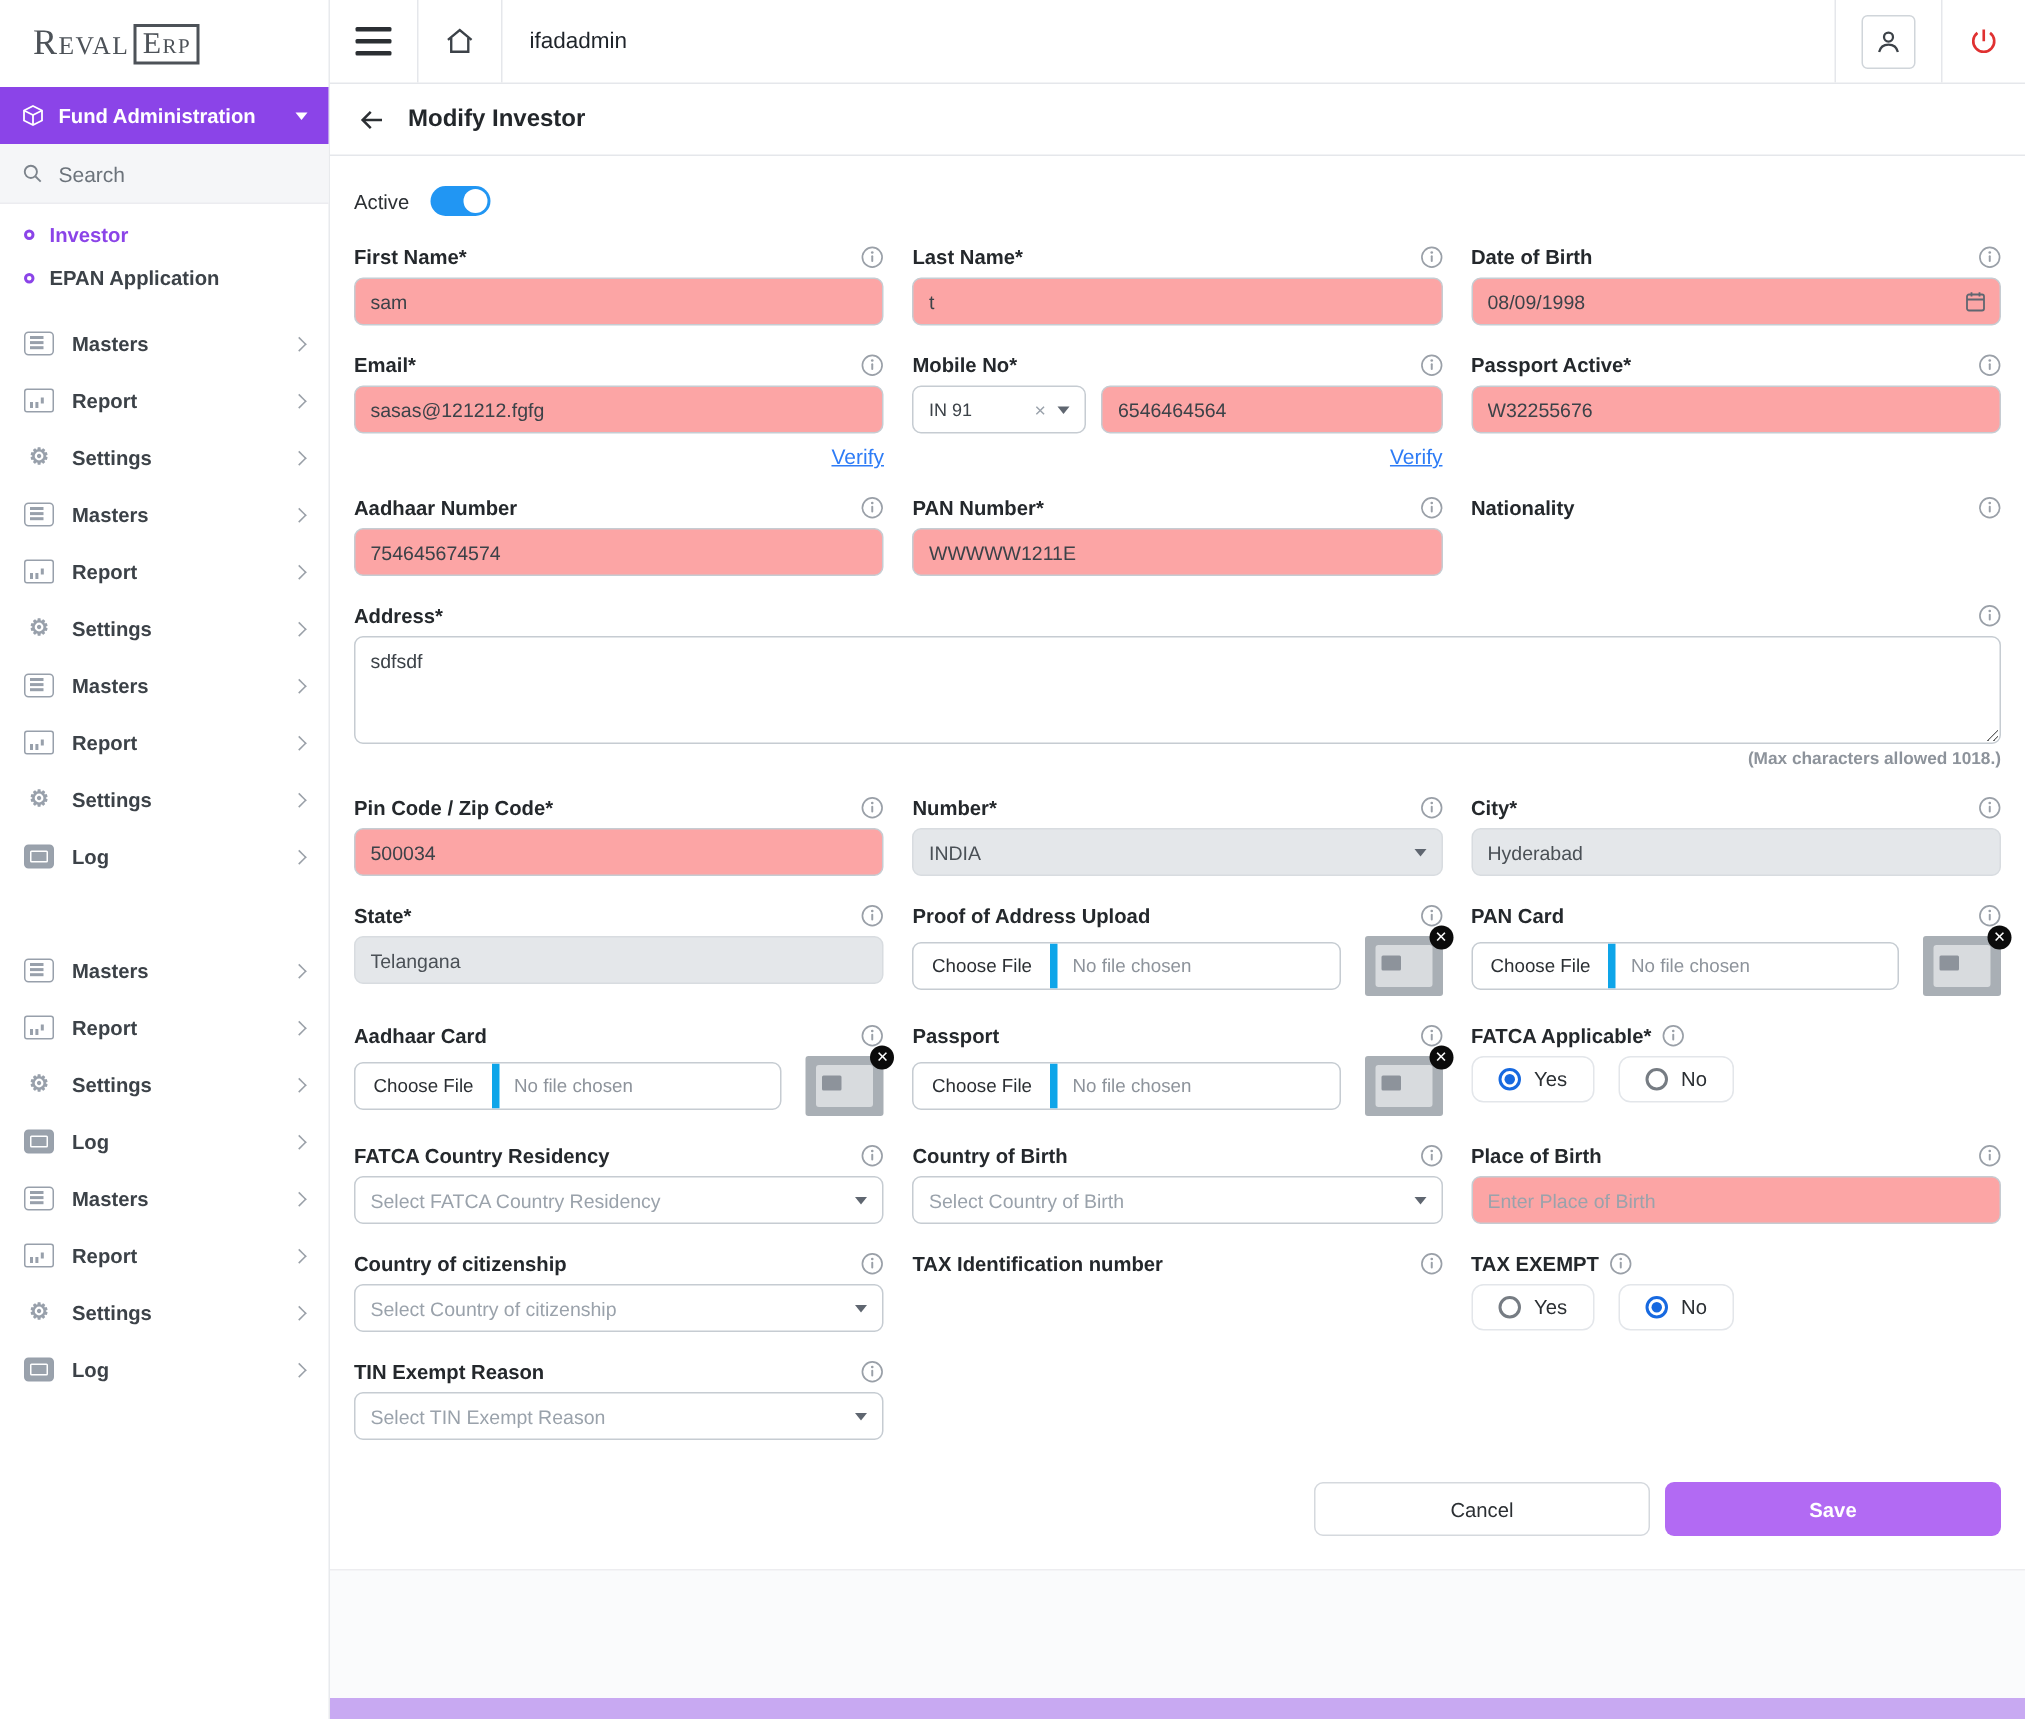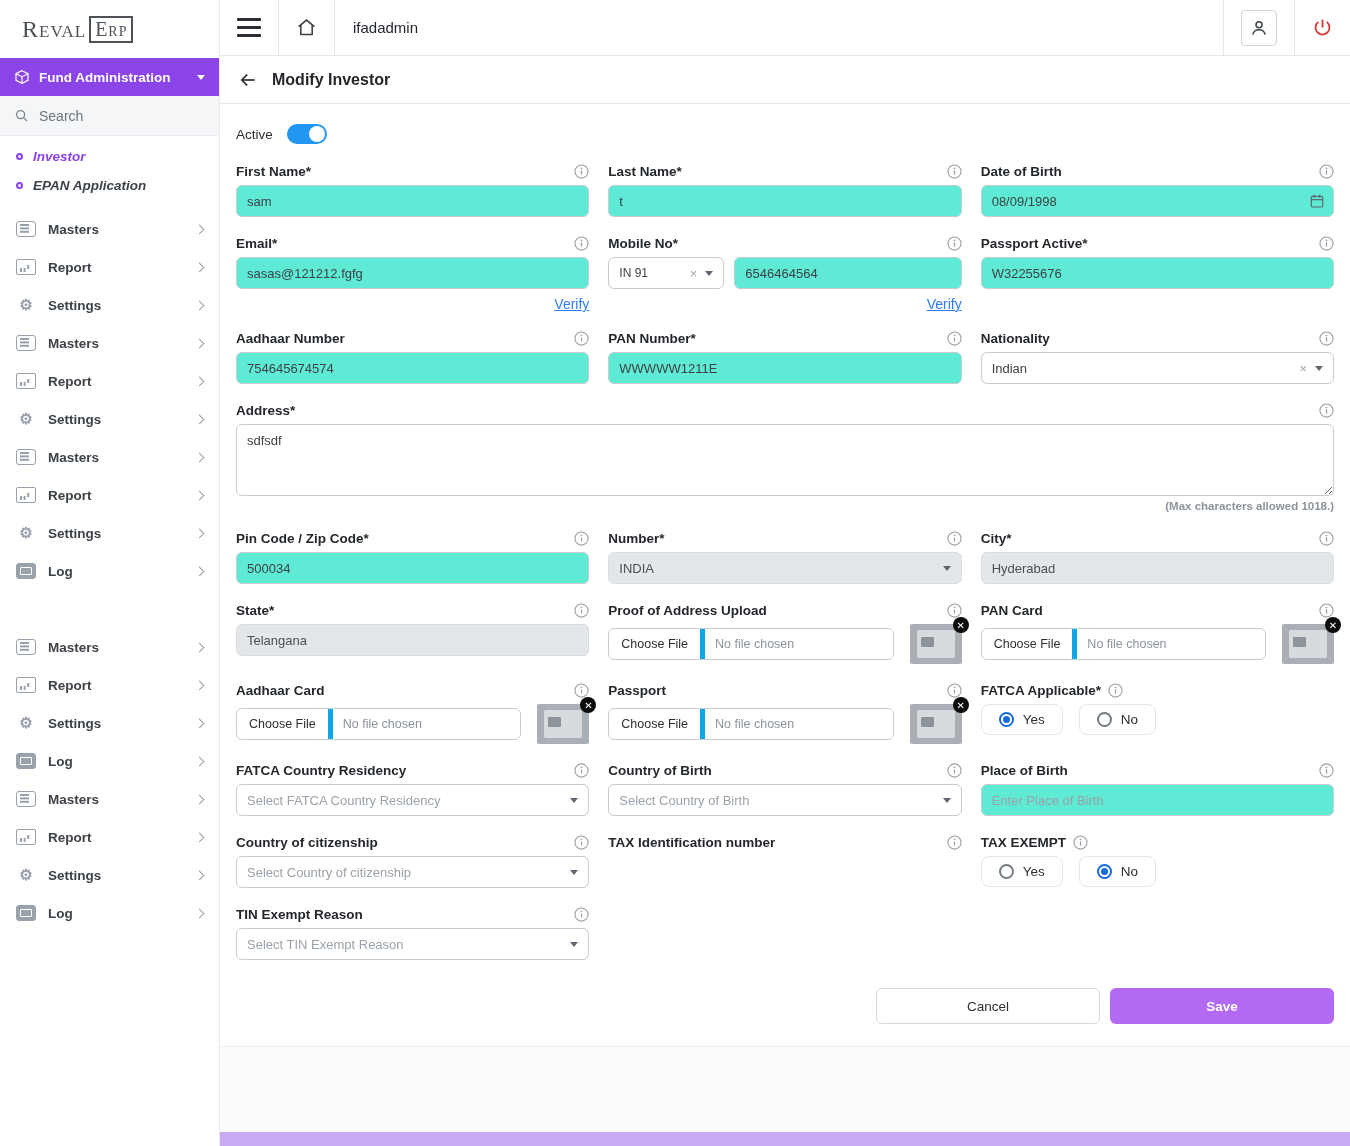--- a/index.html
+++ b/index.html
@@ -12,21 +12,21 @@
   .sidebar { flex: 0 0 220px; width: 220px; border-right: 1px solid #e8eaed; display: flex; flex-direction: column; background: #fff; }
   .logo-area { height: 58px; display: flex; align-items: center; padding: 0 22px; }
   .logo { font-family: "Liberation Serif", serif; font-variant: small-caps; font-size: 24px; color: #4d5258; letter-spacing: 1px; display: flex; align-items: center; gap: 3px; }
   .logo .erp-box { border: 2px solid #4d5258; padding: 0 4px; font-size: 20px; line-height: 1.15; }
   .fund-header { height: 38px; background: #8b44e8; color: #fff; display: flex; align-items: center; gap: 9px; padding: 0 14px; font-weight: 700; font-size: 13.5px; cursor: pointer; }
   .caret-w { width: 0; height: 0; border-left: 4.5px solid transparent; border-right: 4.5px solid transparent; border-top: 5px solid #fff; margin-left: auto; }
   .search-row { height: 40px; display: flex; align-items: center; gap: 10px; padding: 0 14px; background: #f5f6f8; border-bottom: 1px solid #ececf0; }
   .search-input { border: none; background: transparent; outline: none; font-size: 14px; color: #4a5056; width: 100%; font-family: inherit; }
   .search-input::placeholder { color: #6c737b; }
   .qlinks { padding: 6px 0 4px; }
-  .qlink { display: flex; align-items: center; gap: 10px; padding: 7px 16px; font-size: 13.5px; font-weight: 600; cursor: pointer; color: #3c4248; font-style: italic; }
+  .qlink { display: flex; align-items: center; gap: 10px; padding: 7px 16px; font-size: 13.5px; font-weight: 600; cursor: pointer; color: #3c4248; }
   .qlink .qdot { width: 7px; height: 7px; border: 2px solid #8b44e8; border-radius: 50%; background: #fff; flex: 0 0 auto; }
   .qlink.active { color: #8b44e8; }
   .menu { flex: 1 1 auto; padding-top: 6px; overflow: hidden; }
   .menu-item { display: flex; align-items: center; gap: 12px; padding: 11px 16px; font-size: 13.5px; font-weight: 700; color: #3c4248; cursor: pointer; }
   .menu-item.gap-top { margin-top: 38px; }
   .chev { width: 7px; height: 7px; border-right: 1.6px solid #9aa0a8; border-bottom: 1.6px solid #9aa0a8; transform: rotate(-45deg); margin-left: auto; flex: 0 0 auto; }
   .mi { width: 20px; height: 16px; position: relative; flex: 0 0 auto; }
   .mi-masters { border: 1.6px solid #98a0ab; border-radius: 3px; }
   .mi-masters::before { content: ""; position: absolute; left: 3px; top: 2.4px; width: 9px; height: 1.8px; background: #98a0ab; box-shadow: 0 3.4px 0 #98a0ab, 0 6.8px 0 #98a0ab; }
   .mi-report { border: 1.6px solid #98a0ab; border-radius: 2px; }
@@ -59,21 +59,21 @@
   .toggle { width: 40px; height: 20px; border-radius: 10px; background: #2196f3; position: relative; cursor: pointer; flex: 0 0 auto; }
   .toggle::after { content: ""; position: absolute; top: 2px; right: 2px; width: 16px; height: 16px; border-radius: 50%; background: #fff; }
 
   .fgrid { display: grid; grid-template-columns: repeat(3, 1fr); column-gap: 50px; row-gap: 20px; align-items: start; gap: 19px; }
   .field { min-width: 0; }
   .f-head { display: flex; align-items: flex-start; justify-content: space-between; margin-bottom: 6px; }
   .f-head.inline { justify-content: flex-start; gap: 7px; align-items: center; }
   .f-label { font-size: 13.5px; font-weight: 600; color: #24282c; }
   .icon-info { width: 15px; height: 15px; display: inline-flex; align-items: center; justify-content: center; cursor: pointer; flex: 0 0 auto; }
 
-  .f-input { width: 100%; height: 32px; border: 1px solid #c6ccd2; border-radius: 6px; padding: 0 10px; font-size: 13px; color: #3c4248; background: #5eead4; outline: none; font-family: inherit; }
+  .f-input { width: 100%; height: 32px; border: 1px solid #c6ccd2; border-radius: 6px; padding: 0 10px; font-size: 13px; color: #3c4248; background: #fca5a5; outline: none; font-family: inherit; }
   .f-input::placeholder { color: #9aa2ab; }
   .f-input.disabled { background: #e4e7ea; border-color: #d8dce0; color: #4a5056; }
 
   .input-ico { position: relative; }
   .input-ico .f-input { padding-right: 34px; }
   .input-ico .end-icon { position: absolute; right: 9px; top: 50%; transform: translateY(-50%); display: flex; cursor: pointer; }
 
   .sel { display: flex; align-items: center; gap: 8px; height: 32px; border: 1px solid #c6ccd2; border-radius: 6px; padding: 0 10px; font-size: 13px; background: #fff; cursor: pointer; }
   .sel .sel-text { flex: 1 1 auto; color: #9aa2ab; white-space: nowrap; overflow: hidden; text-overflow: ellipsis; }
   .sel.has-value .sel-text { color: #3c4248; }
@@ -445,25 +445,20 @@
           <div class="f-head">
               <span class="f-label">Nationality</span>
               <span class="icon-info">
                 <svg width="15" height="15" viewBox="0 0 16 16">
                   <circle cx="8" cy="8" r="7" fill="none" stroke="#9aa0a8" stroke-width="1.2"></circle>
                   <circle cx="8" cy="4.6" r="0.95" fill="#9aa0a8"></circle>
                   <rect x="7.3" y="6.6" width="1.4" height="4.8" rx="0.7" fill="#9aa0a8"></rect>
                 </svg>
               </span>
             </div>
-          <div class="sel has-value">
-            <span class="sel-text">Indian</span>
-            <span class="x-mini"></span>
-            <span class="caret"></span>
-          </div>
         </div>
 
         <div class="field addr-wrap">
           <div class="f-head">
               <span class="f-label">Address*</span>
               <span class="icon-info">
                 <svg width="15" height="15" viewBox="0 0 16 16">
                   <circle cx="8" cy="8" r="7" fill="none" stroke="#9aa0a8" stroke-width="1.2"></circle>
                   <circle cx="8" cy="4.6" r="0.95" fill="#9aa0a8"></circle>
                   <rect x="7.3" y="6.6" width="1.4" height="4.8" rx="0.7" fill="#9aa0a8"></rect>

